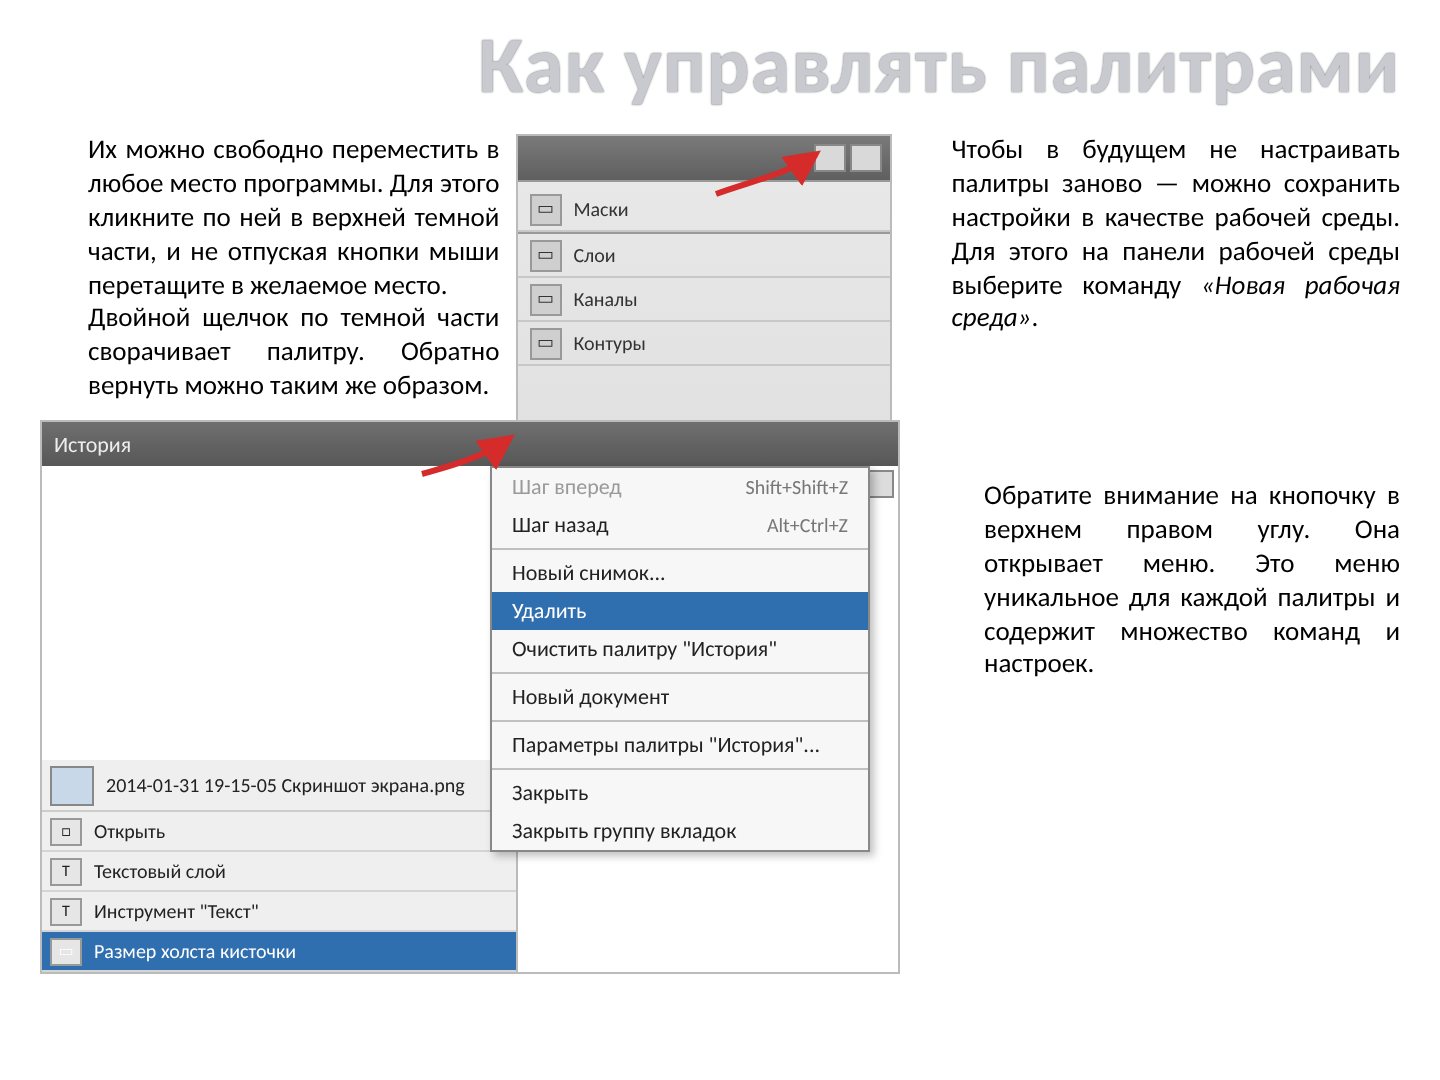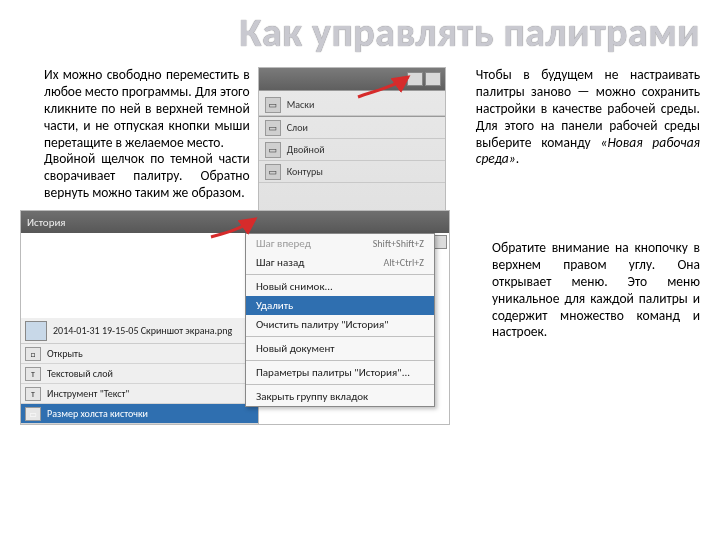--- a/index.html
+++ b/index.html
@@ -45,21 +45,21 @@
   .mp-sep { height:1px; background:#999; }
   .mp-group { padding: 3px 0; }
   .mp-item { display:flex; align-items:center; height:22px; padding:0 6px; border-bottom:1px solid #c8c8c8; }
   .mp-icon { width:16px; height:16px; background:#cfcfcf; border:1px solid #999; margin-right:6px; display:flex; align-items:center; justify-content:center; font-size:9px; }
   .arrow-red {
     position:absolute; left:96px; top:2px; width:60px; height:32px; pointer-events:none;
   }
 
   
   .history-shot {
-    width: 430px; height: 215px; position: relative;
+    width: 430px; height: 277px; position: relative;
     border:1px solid #bbb; background:#fff;
     font-size: 11px; color:#222;
   }
   .hs-titlebar { height:22px; background:linear-gradient(#6f6f6f,#575757); color:#eee; display:flex; align-items:center; padding:0 6px; }
   .hs-body { display:flex; height:calc(100% - 22px);align-items:flex-end; }
   .hs-left { width:238px; background:#efefef; border-right:1px solid #bbb; position:relative; }
   .hs-thumbrow { display:flex; align-items:center; height:26px; padding:2px 4px; border-bottom:1px solid #ccc; font-size:10px; }
   .hs-thumb { width:22px; height:20px; background:#c8d8e8; border:1px solid #888; margin-right:6px; }
   .hs-list { }
   .hs-row { display:flex; align-items:center; height:20px; border-bottom:1px solid #d4d4d4; padding:0 4px; font-size:10px; }
@@ -107,21 +107,21 @@
             <div class="mp-icon">▭</div>
             <span>Маски</span>
           </div>
           <div class="mp-sep"></div>
           <div class="mp-item">
             <div class="mp-icon">▭</div>
             <span>Слои</span>
           </div>
           <div class="mp-item">
             <div class="mp-icon">▭</div>
-            <span>Двойной</span>
+            <span>Каналы</span>
           </div>
           <div class="mp-item">
             <div class="mp-icon">▭</div>
             <span>Контуры</span>
           </div>
         </div>
     </div>
     <svg class="arrow-red" viewBox="0 0 60 32">
       <defs>
           <marker id="ah1" markerWidth="6" markerHeight="6" refX="5" refY="3" orient="auto">
@@ -192,20 +192,23 @@
           <div class="hs-msep"></div>
           <div class="hs-mi">
             <span>Новый документ</span>
           </div>
           <div class="hs-msep"></div>
           <div class="hs-mi">
             <span>Параметры палитры "История"...</span>
           </div>
           <div class="hs-msep"></div>
           <div class="hs-mi">
+            <span>Закрыть</span>
+          </div>
+          <div class="hs-mi">
             <span>Закрыть группу вкладок</span>
           </div>
         </div>
       <svg class="arrow-red2" viewBox="0 0 54 28">
         <defs>
             <marker id="ah2" markerWidth="6" markerHeight="6" refX="5" refY="3" orient="auto">
           <path d="M0,0 L6,3 L0,6 Z" fill="#d62b2b"></path>
             </marker>
           </defs>
         <path d="M4,24 C18,20 34,16 48,6" stroke="#d62b2b" stroke-width="3" fill="none" marker-end="url(#ah2)"></path>

